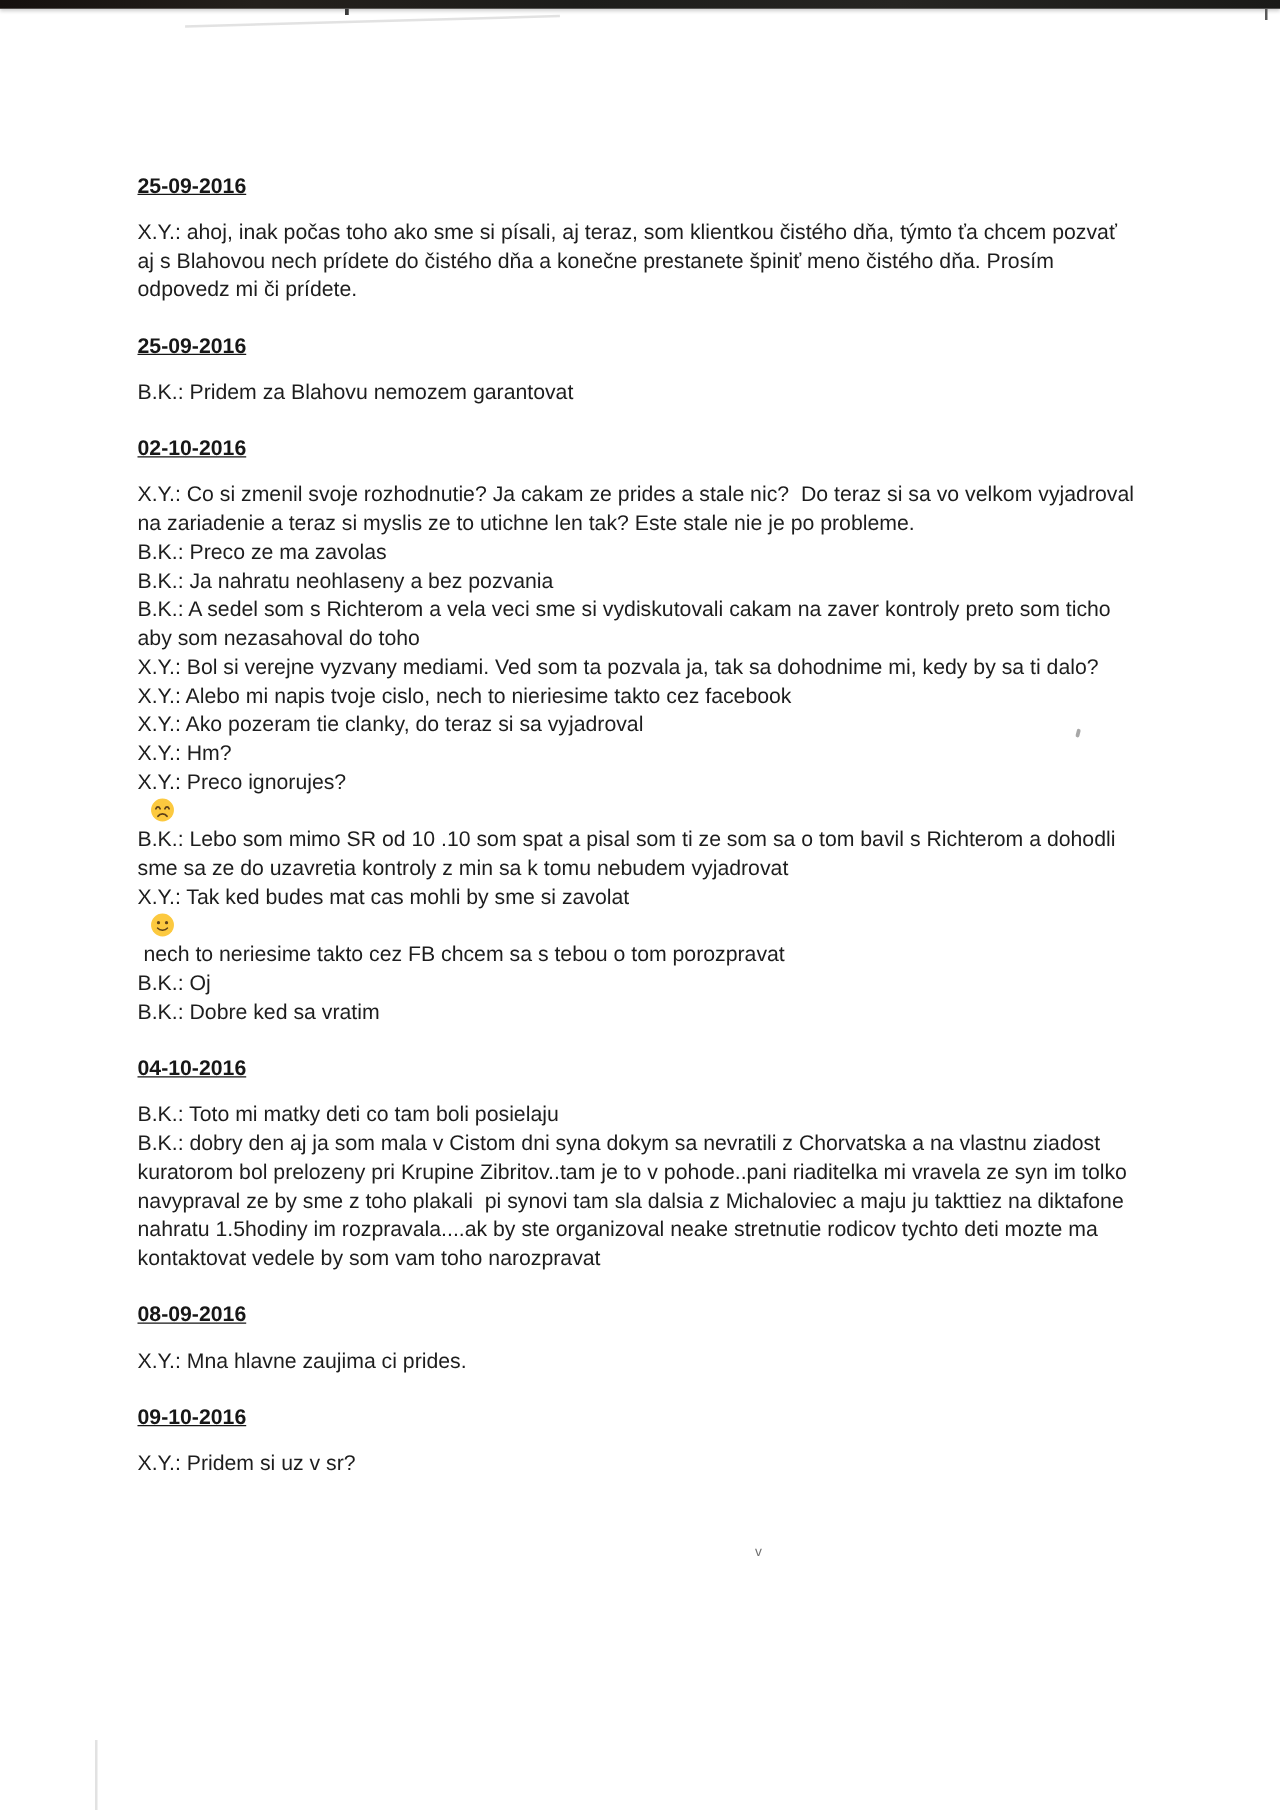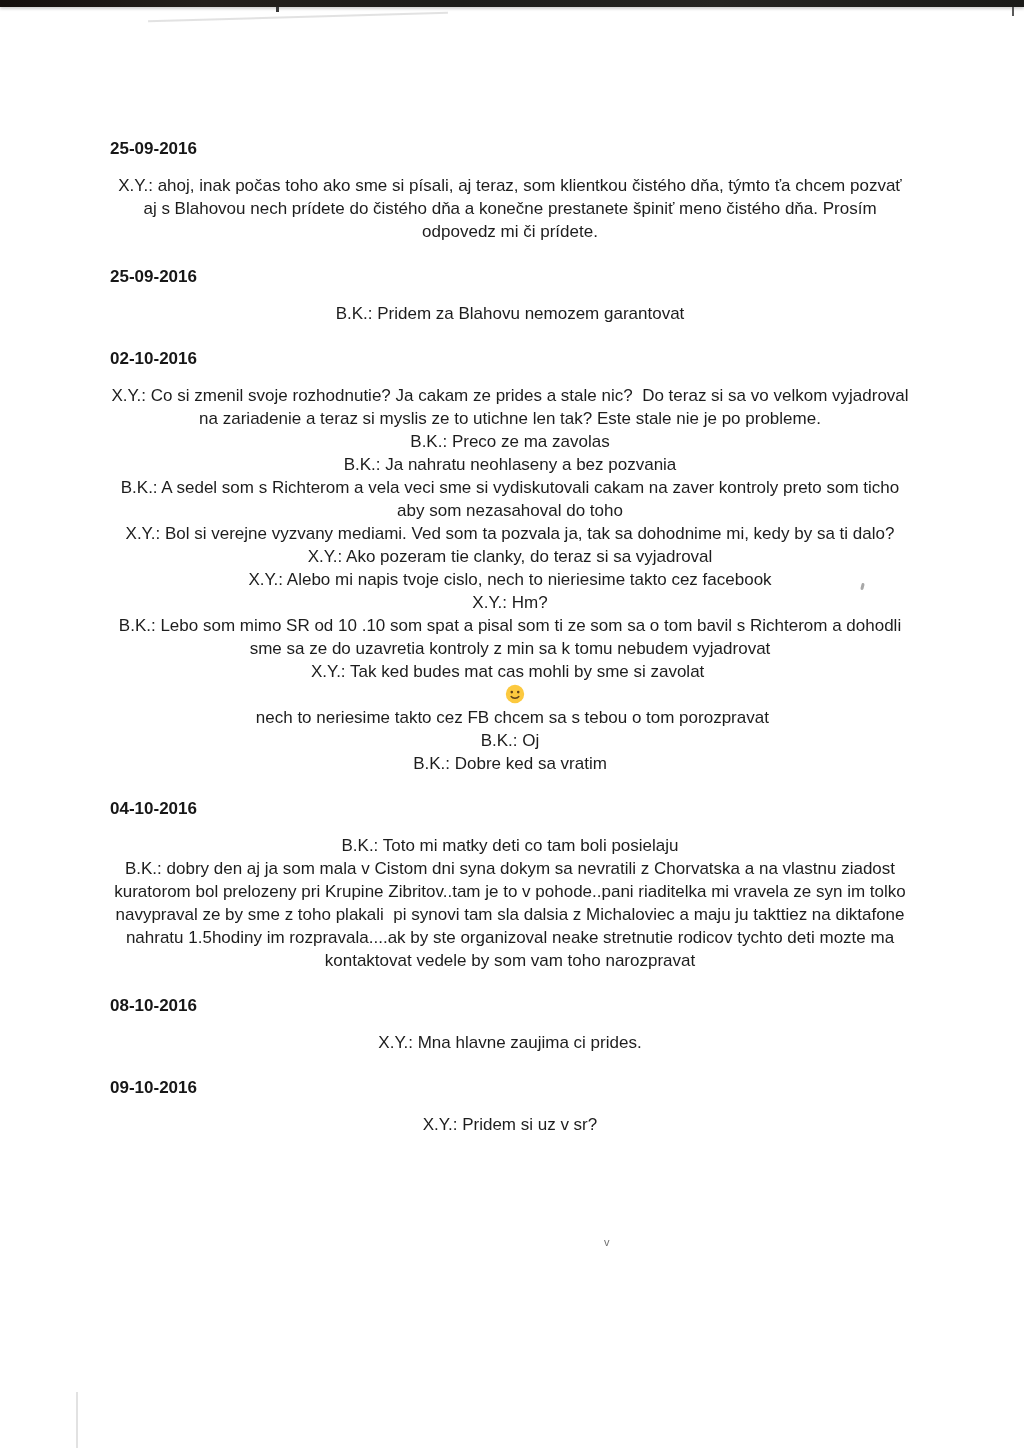--- a/index.html
+++ b/index.html
@@ -42,23 +42,24 @@
     width: 800px;
     color: #1d1d1d;
     font-size: 17px;
     line-height: 23px;
   }
   .date-heading {
     font-size: 17px;
     font-weight: 700;
     margin: 22px 0 14px 0;
     color: #171717;
+    text-decoration: underline;
   }
   .date-heading:first-child { margin-top: 0; }
-  .message-block { margin: 0; text-align: center; }
+  .message-block { margin: 0; }
   .message { margin: 0; white-space: pre-wrap; }
   .emoji { display: inline-block; width: 20px; height: 20px; vertical-align: -4px; margin: 0 1px; }
   .emoji svg { display: block; }
 </style>
 </head>
 <body>
 
 <div class="screen">
   <div class="scan-top-bar"></div>
   <div class="scan-diagonal"></div>
@@ -77,43 +78,51 @@
       <div class="message-block">
         <p class="message">B.K.: Pridem za Blahovu nemozem garantovat</p>
       </div>
       <h2 class="date-heading">02-10-2016</h2>
       <div class="message-block">
         <p class="message">X.Y.: Co si zmenil svoje rozhodnutie? Ja cakam ze prides a stale nic?  Do teraz si sa vo velkom vyjadroval na zariadenie a teraz si myslis ze to utichne len tak? Este stale nie je po probleme.</p>
         <p class="message">B.K.: Preco ze ma zavolas</p>
         <p class="message">B.K.: Ja nahratu neohlaseny a bez pozvania</p>
         <p class="message">B.K.: A sedel som s Richterom a vela veci sme si vydiskutovali cakam na zaver kontroly preto som ticho aby som nezasahoval do toho</p>
         <p class="message">X.Y.: Bol si verejne vyzvany mediami. Ved som ta pozvala ja, tak sa dohodnime mi, kedy by sa ti dalo?</p>
+        <p class="message">X.Y.: Alebo mi napis tvoje cislo, nech to nieriesime takto cez facebook</p>
         <p class="message">X.Y.: Ako pozeram tie clanky, do teraz si sa vyjadroval</p>
-        <p class="message">X.Y.: Alebo mi napis tvoje cislo, nech to nieriesime takto cez facebook</p>
         <p class="message">X.Y.: Hm?</p>
       </div>
       <div class="message-block">
+        <p class="message">X.Y.: Preco ignorujes? 
+  <span class="emoji"><svg viewBox="0 0 36 36" width="20" height="20" aria-hidden="true">
+    <circle cx="18" cy="18" r="16.5" fill="#fcc93f"></circle>
+    <path d="M8.5 16.2 C10 12.6 13 12.6 14.5 16.2" stroke="#5f4118" stroke-width="2.6" fill="none" stroke-linecap="round"></path>
+    <path d="M21.5 16.2 C23 12.6 26 12.6 27.5 16.2" stroke="#5f4118" stroke-width="2.6" fill="none" stroke-linecap="round"></path>
+    <path d="M11.5 27 C14.5 22.3 21.5 22.3 24.5 27" stroke="#5f4118" stroke-width="2.6" fill="none" stroke-linecap="round"></path>
+  </svg></span>
+</p>
         <p class="message">B.K.: Lebo som mimo SR od 10 .10 som spat a pisal som ti ze som sa o tom bavil s Richterom a dohodli sme sa ze do uzavretia kontroly z min sa k tomu nebudem vyjadrovat</p>
         <p class="message">X.Y.: Tak ked budes mat cas mohli by sme si zavolat 
   <span class="emoji"><svg viewBox="0 0 36 36" width="20" height="20" aria-hidden="true">
     <circle cx="18" cy="18" r="16.5" fill="#fcc93f"></circle>
     <circle cx="12.2" cy="14.6" r="2.3" fill="#5f4118"></circle>
     <circle cx="23.8" cy="14.6" r="2.3" fill="#5f4118"></circle>
     <path d="M11 22.5 C14 26.6 22 26.6 25 22.5" stroke="#5f4118" stroke-width="2.4" fill="none" stroke-linecap="round"></path>
   </svg></span>
  nech to neriesime takto cez FB chcem sa s tebou o tom porozpravat</p>
         <p class="message">B.K.: Oj</p>
         <p class="message">B.K.: Dobre ked sa vratim</p>
       </div>
       <h2 class="date-heading">04-10-2016</h2>
       <div class="message-block">
         <p class="message">B.K.: Toto mi matky deti co tam boli posielaju</p>
         <p class="message">B.K.: dobry den aj ja som mala v Cistom dni syna dokym sa nevratili z Chorvatska a na vlastnu ziadost kuratorom bol prelozeny pri Krupine Zibritov..tam je to v pohode..pani riaditelka mi vravela ze syn im tolko navypraval ze by sme z toho plakali  pi synovi tam sla dalsia z Michaloviec a maju ju takttiez na diktafone nahratu 1.5hodiny im rozpravala....ak by ste organizoval neake stretnutie rodicov tychto deti mozte ma kontaktovat vedele by som vam toho narozpravat</p>
       </div>
-      <h2 class="date-heading">08-10-2016</h2>
+      <h2 class="date-heading">08-09-2016</h2>
       <div class="message-block">
         <p class="message">X.Y.: Mna hlavne zaujima ci prides.</p>
       </div>
       <h2 class="date-heading">09-10-2016</h2>
       <div class="message-block">
         <p class="message">X.Y.: Pridem si uz v sr?</p>
       </div>
     </main>
 </div>
 

